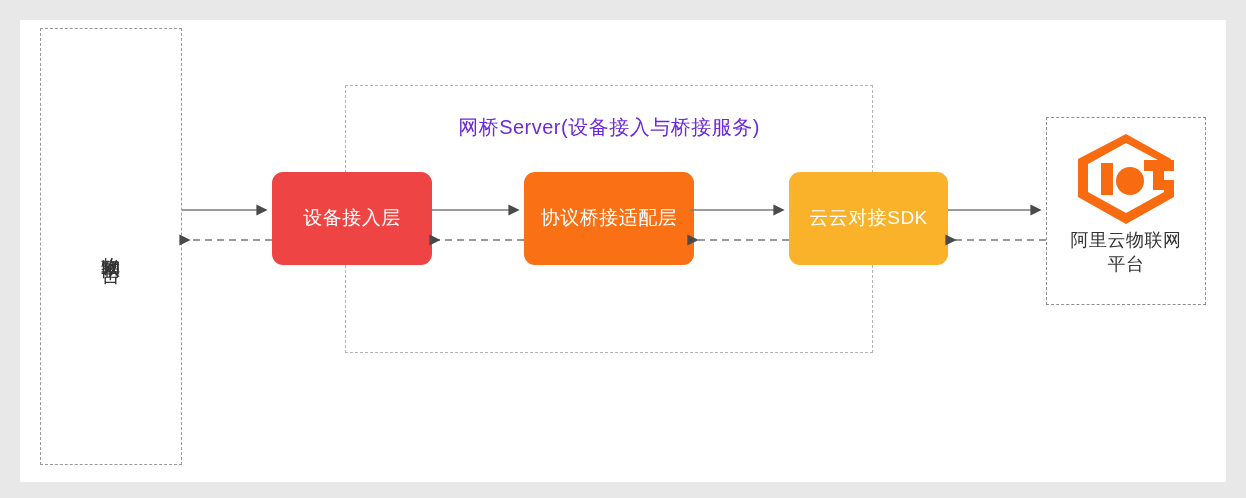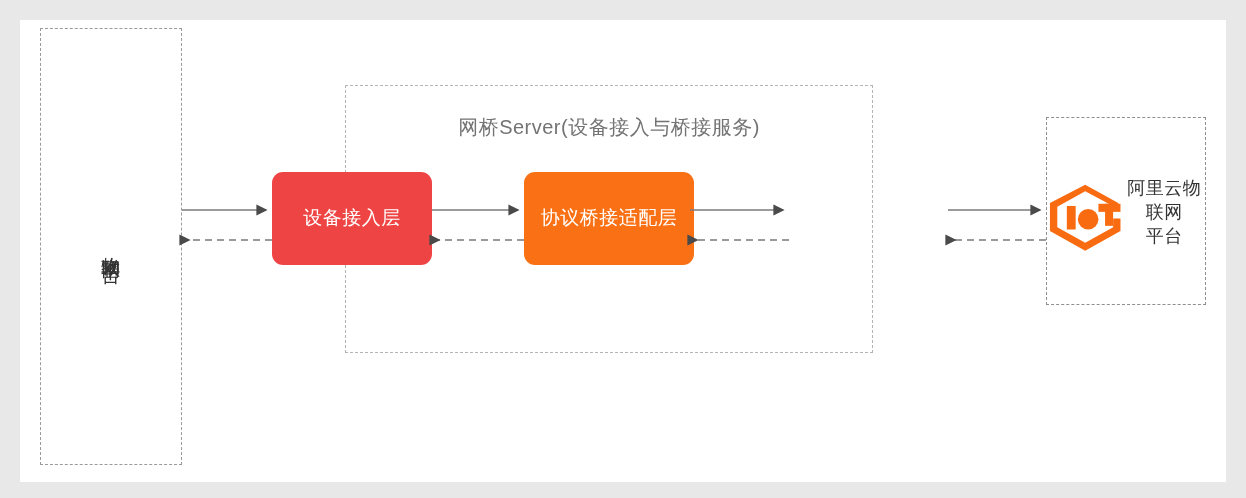--- a/index.html
+++ b/index.html
@@ -42,21 +42,21 @@
     width:528px;height:268px;
     border:1px dashed #b4b4b4;
     box-sizing:border-box;
   }
   #bridge-server-title{
     position:absolute;
     left:0;top:28px;
     width:100%;
     text-align:center;
     font-size:20px;
-    color:#737373;
+    color:#6d28d9;
     letter-spacing:0.5px;
   }
   
   .proc-box{
     position:absolute;
     top:152px;
     height:93px;
     border-radius:11px;
     display:flex;
     align-items:center;
@@ -74,21 +74,21 @@
   #proc-box-3{left:769px;width:159px;}
 
   
   #aliyun-platform{
     position:absolute;
     left:1026px;top:97px;
     width:160px;height:188px;
     border:1px dashed #8f8f8f;
     box-sizing:border-box;
     display:flex;
-    flex-direction:row;
+    flex-direction:column;
     align-items:center;
     justify-content:flex-start;
   }
   #aliyun-logo{
     margin-top:12px;
     width:104px;height:96px;
   }
   #aliyun-label{
     margin-top:2px;
     text-align:center;
@@ -165,20 +165,23 @@
         </marker>
         <marker id="ah-l-3" markerWidth="7" markerHeight="7" refX="1" refY="3.5" orient="auto">
           <path d="M7,0 L0,3.5 L7,7 z" fill="#4a4a4a"></path>
         </marker>
       </defs>
       <line x1="0" y1="10" x2="93" y2="10" stroke="#7a7a7a" stroke-width="1.6" marker-end="url(#ah-r-3)"></line>
       <line x1="99" y1="40" x2="7" y2="40" stroke="#7a7a7a" stroke-width="1.6" stroke-dasharray="7,5" marker-end="url(#ah-l-3)"></line>
     </svg>
   </div>
 
+  <div class="proc-box" id="proc-box-3" style="background:#FBB22B;">
+    <span>云云对接SDK</span>
+  </div>
 
   <div class="connector" style="left:928px;top:180px;width:98px;height:50px;">
     <svg width="98" height="50" viewBox="0 0 98 50">
       <defs>
         <marker id="ah-r-4" markerWidth="7" markerHeight="7" refX="6" refY="3.5" orient="auto">
           <path d="M0,0 L7,3.5 L0,7 z" fill="#4a4a4a"></path>
         </marker>
         <marker id="ah-l-4" markerWidth="7" markerHeight="7" refX="1" refY="3.5" orient="auto">
           <path d="M7,0 L0,3.5 L7,7 z" fill="#4a4a4a"></path>
         </marker>

